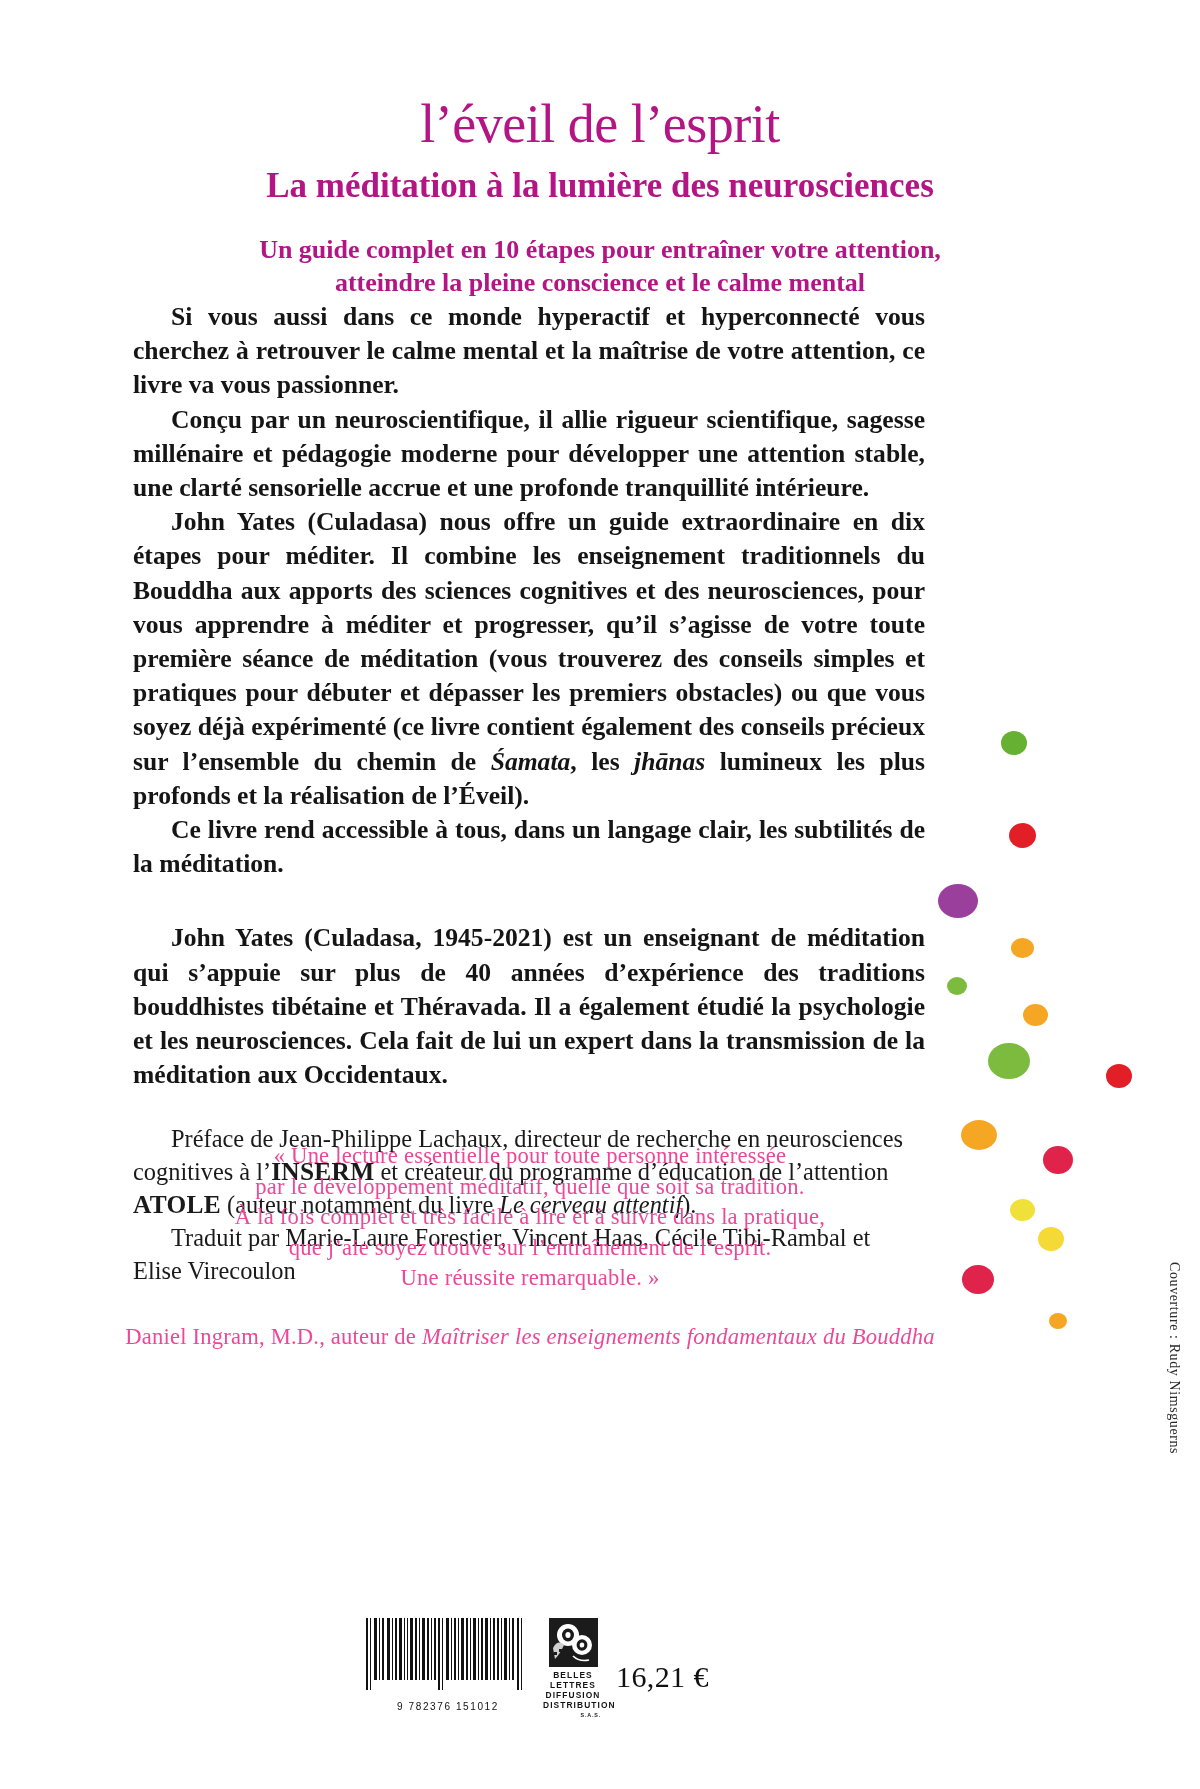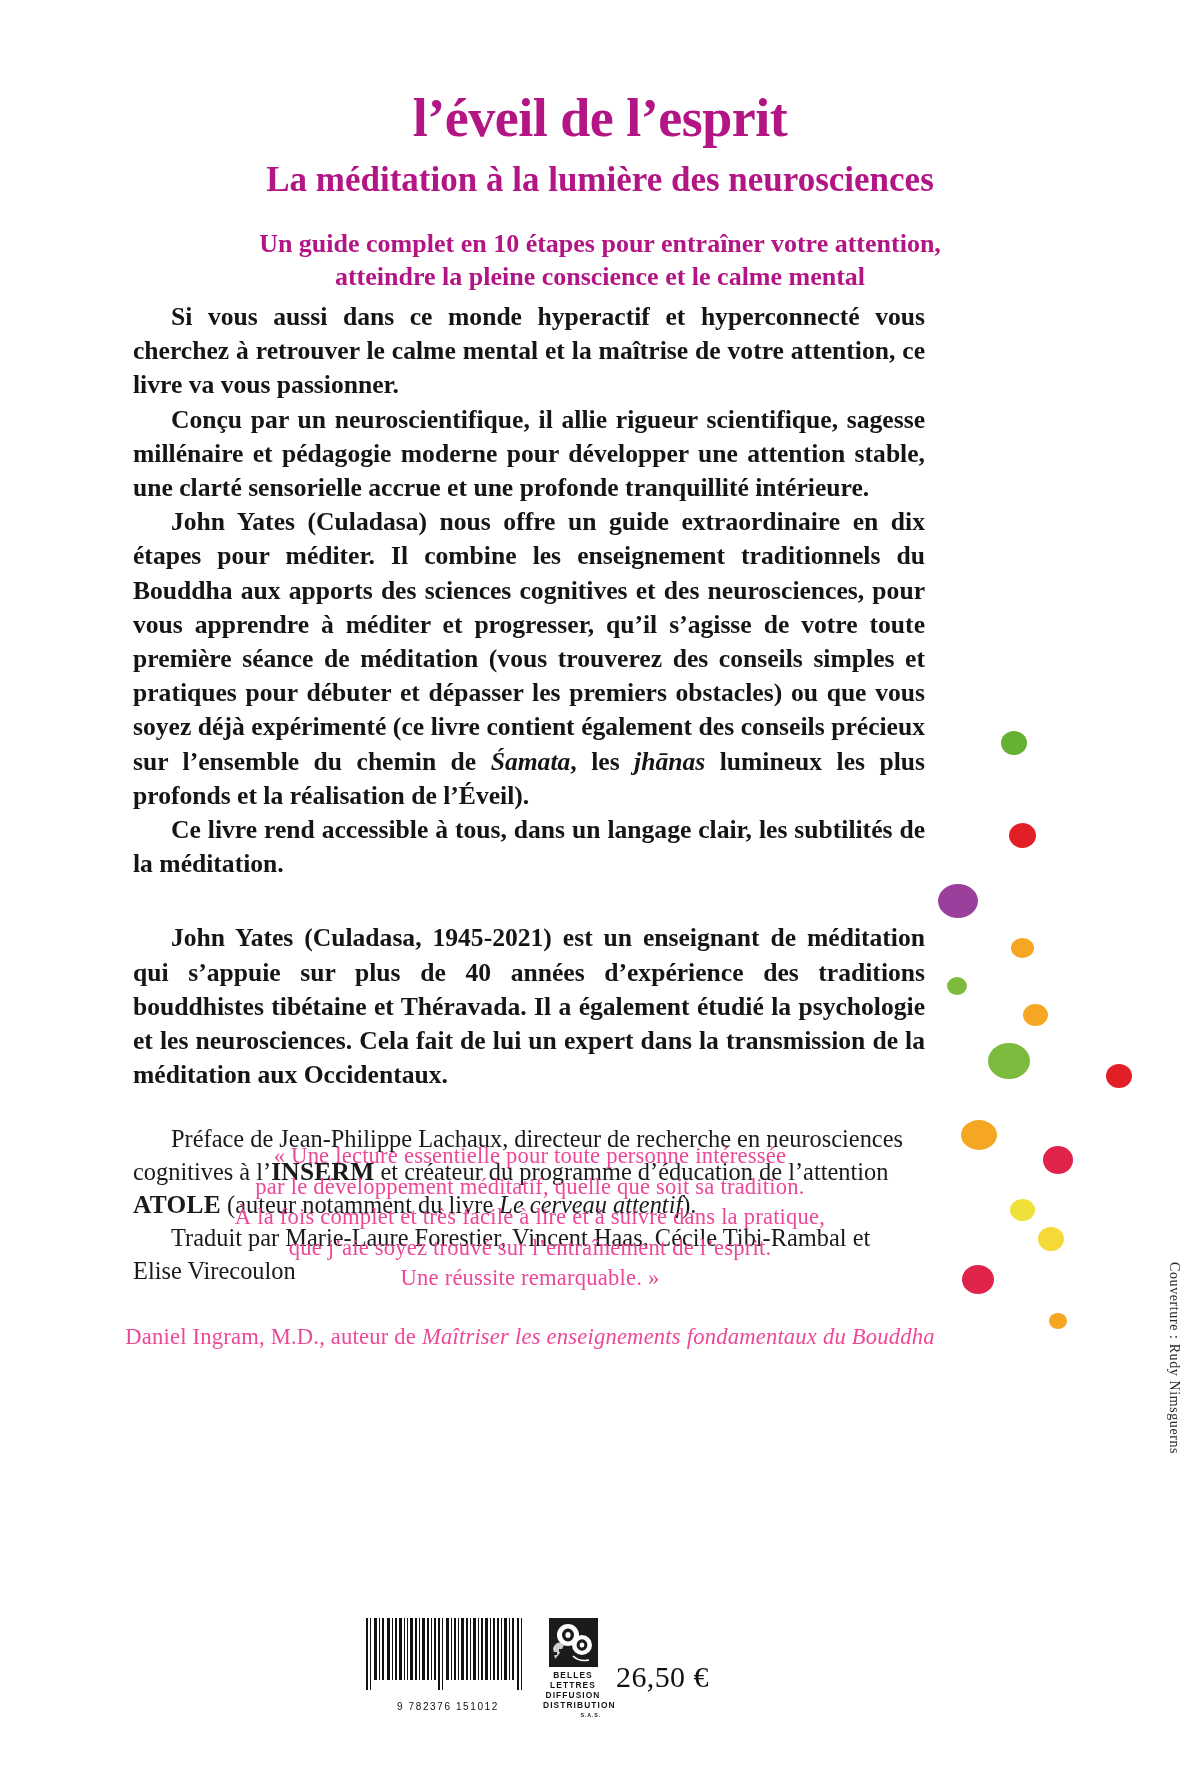--- a/index.html
+++ b/index.html
@@ -21,23 +21,23 @@
   .title-block{
     position:absolute;
     left:0; right:0;
     top:82px;
     text-align:center;
   }
   .main-title{
     font-size:54px;
     line-height:1.05;
     color:#b31585;
-    font-weight:700;
+    font-weight:400;
     letter-spacing:-0.5px;
-    margin:8px;
+    margin:14px;
   }
   .subtitle{
     font-size:35px;
     line-height:1.1;
     color:#b31585;
     font-weight:700;
     margin:14px 0 0 0;
   }
   .tagline{
     font-size:26px;
@@ -305,21 +305,21 @@
         </svg>
       </div>
       <div class="pub-lines">
         <div>BELLES LETTRES</div>
         <div>DIFFUSION</div>
         <div>DISTRIBUTION</div>
         <div class="pub-sas">S.A.S.</div>
       </div>
     </div>
 
-    <div class="price">26,50 €</div>
+    <div class="price">16,21 €</div>
   </div>
 
   <div class="cover-credit">Couverture : Rudy Nimsguerns</div>
 
   <div class="dots">
       <span class="dot" style="left: 31px; top: 731px; width: 26px; height: 24px; background: rgb(102, 176, 50);"></span>
       <span class="dot" style="left: 39px; top: 823px; width: 27px; height: 25px; background: rgb(226, 31, 38);"></span>
       <span class="dot" style="left: -32px; top: 884px; width: 40px; height: 34px; background: rgb(154, 63, 156);"></span>
       <span class="dot" style="left: 41px; top: 938px; width: 23px; height: 20px; background: rgb(245, 166, 35);"></span>
       <span class="dot" style="left: -23px; top: 977px; width: 20px; height: 18px; background: rgb(125, 187, 62);"></span>

